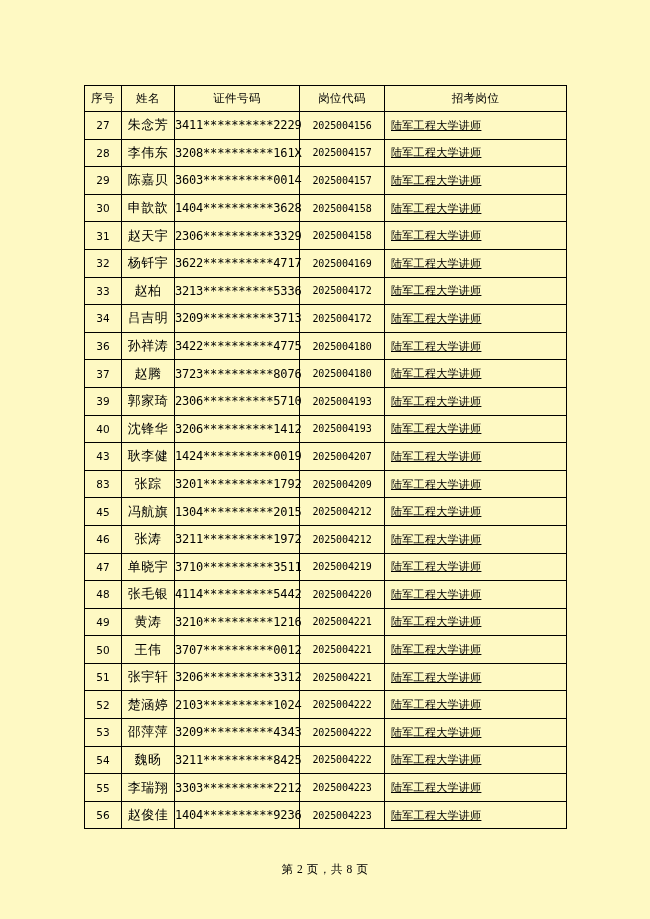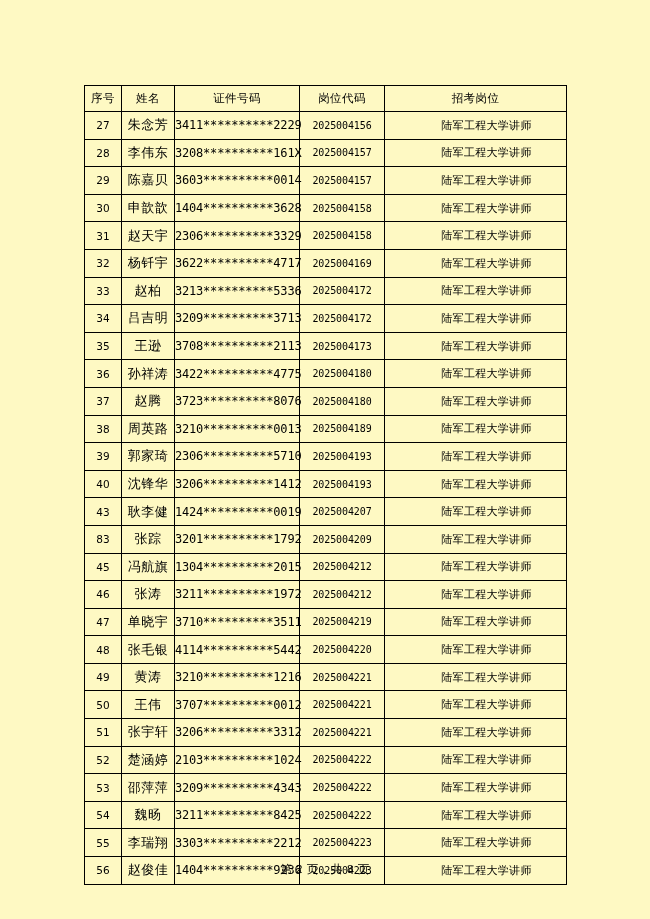--- a/index.html
+++ b/index.html
@@ -71,32 +71,33 @@
     font-family: "DejaVu Sans Mono", "Liberation Mono", monospace;
     letter-spacing: -0.2px;
   }
   td.code {
     font-size: 10px;
     font-family: "DejaVu Sans Mono", "Liberation Mono", monospace;
     letter-spacing: -0.1px;
   }
   td.post {
     font-size: 11px;
-    text-align: center;
-    padding-left: 22px;
+    text-align: left;
+    padding-left: 6px;
     letter-spacing: 0.3px;
+    text-decoration: underline;
   }
   .footer {
     position: absolute;
     left: 0;
     top: 862px;
     width: 650px;
     text-align: center;
     font-size: 11.5px;
-    font-family: Liberation Sans, sans-serif;
+    font-family: Liberation Serif, serif;
     letter-spacing: 0.6px;
   }
 </style>
 </head>
 <body>
 
 <div class="page">
   <div class="table-wrap">
     <table>
       <colgroup>
@@ -166,45 +167,31 @@
             <td class="post">陆军工程大学讲师</td>
           </tr>
           <tr>
             <td class="idx">34</td>
             <td class="name">吕吉明</td>
             <td class="idno">3209**********3713</td>
             <td class="code">2025004172</td>
             <td class="post">陆军工程大学讲师</td>
           </tr>
           <tr>
-            <td class="idx">35</td>
-            <td class="name">王逊</td>
-            <td class="idno">3708**********2113</td>
-            <td class="code">2025004173</td>
-            <td class="post">陆军工程大学讲师</td>
-          </tr>
-          <tr>
             <td class="idx">36</td>
             <td class="name">孙祥涛</td>
             <td class="idno">3422**********4775</td>
             <td class="code">2025004180</td>
             <td class="post">陆军工程大学讲师</td>
           </tr>
           <tr>
             <td class="idx">37</td>
             <td class="name">赵腾</td>
             <td class="idno">3723**********8076</td>
             <td class="code">2025004180</td>
-            <td class="post">陆军工程大学讲师</td>
-          </tr>
-          <tr>
-            <td class="idx">38</td>
-            <td class="name">周英路</td>
-            <td class="idno">3210**********0013</td>
-            <td class="code">2025004189</td>
             <td class="post">陆军工程大学讲师</td>
           </tr>
           <tr>
             <td class="idx">39</td>
             <td class="name">郭家琦</td>
             <td class="idno">2306**********5710</td>
             <td class="code">2025004193</td>
             <td class="post">陆军工程大学讲师</td>
           </tr>
           <tr>

